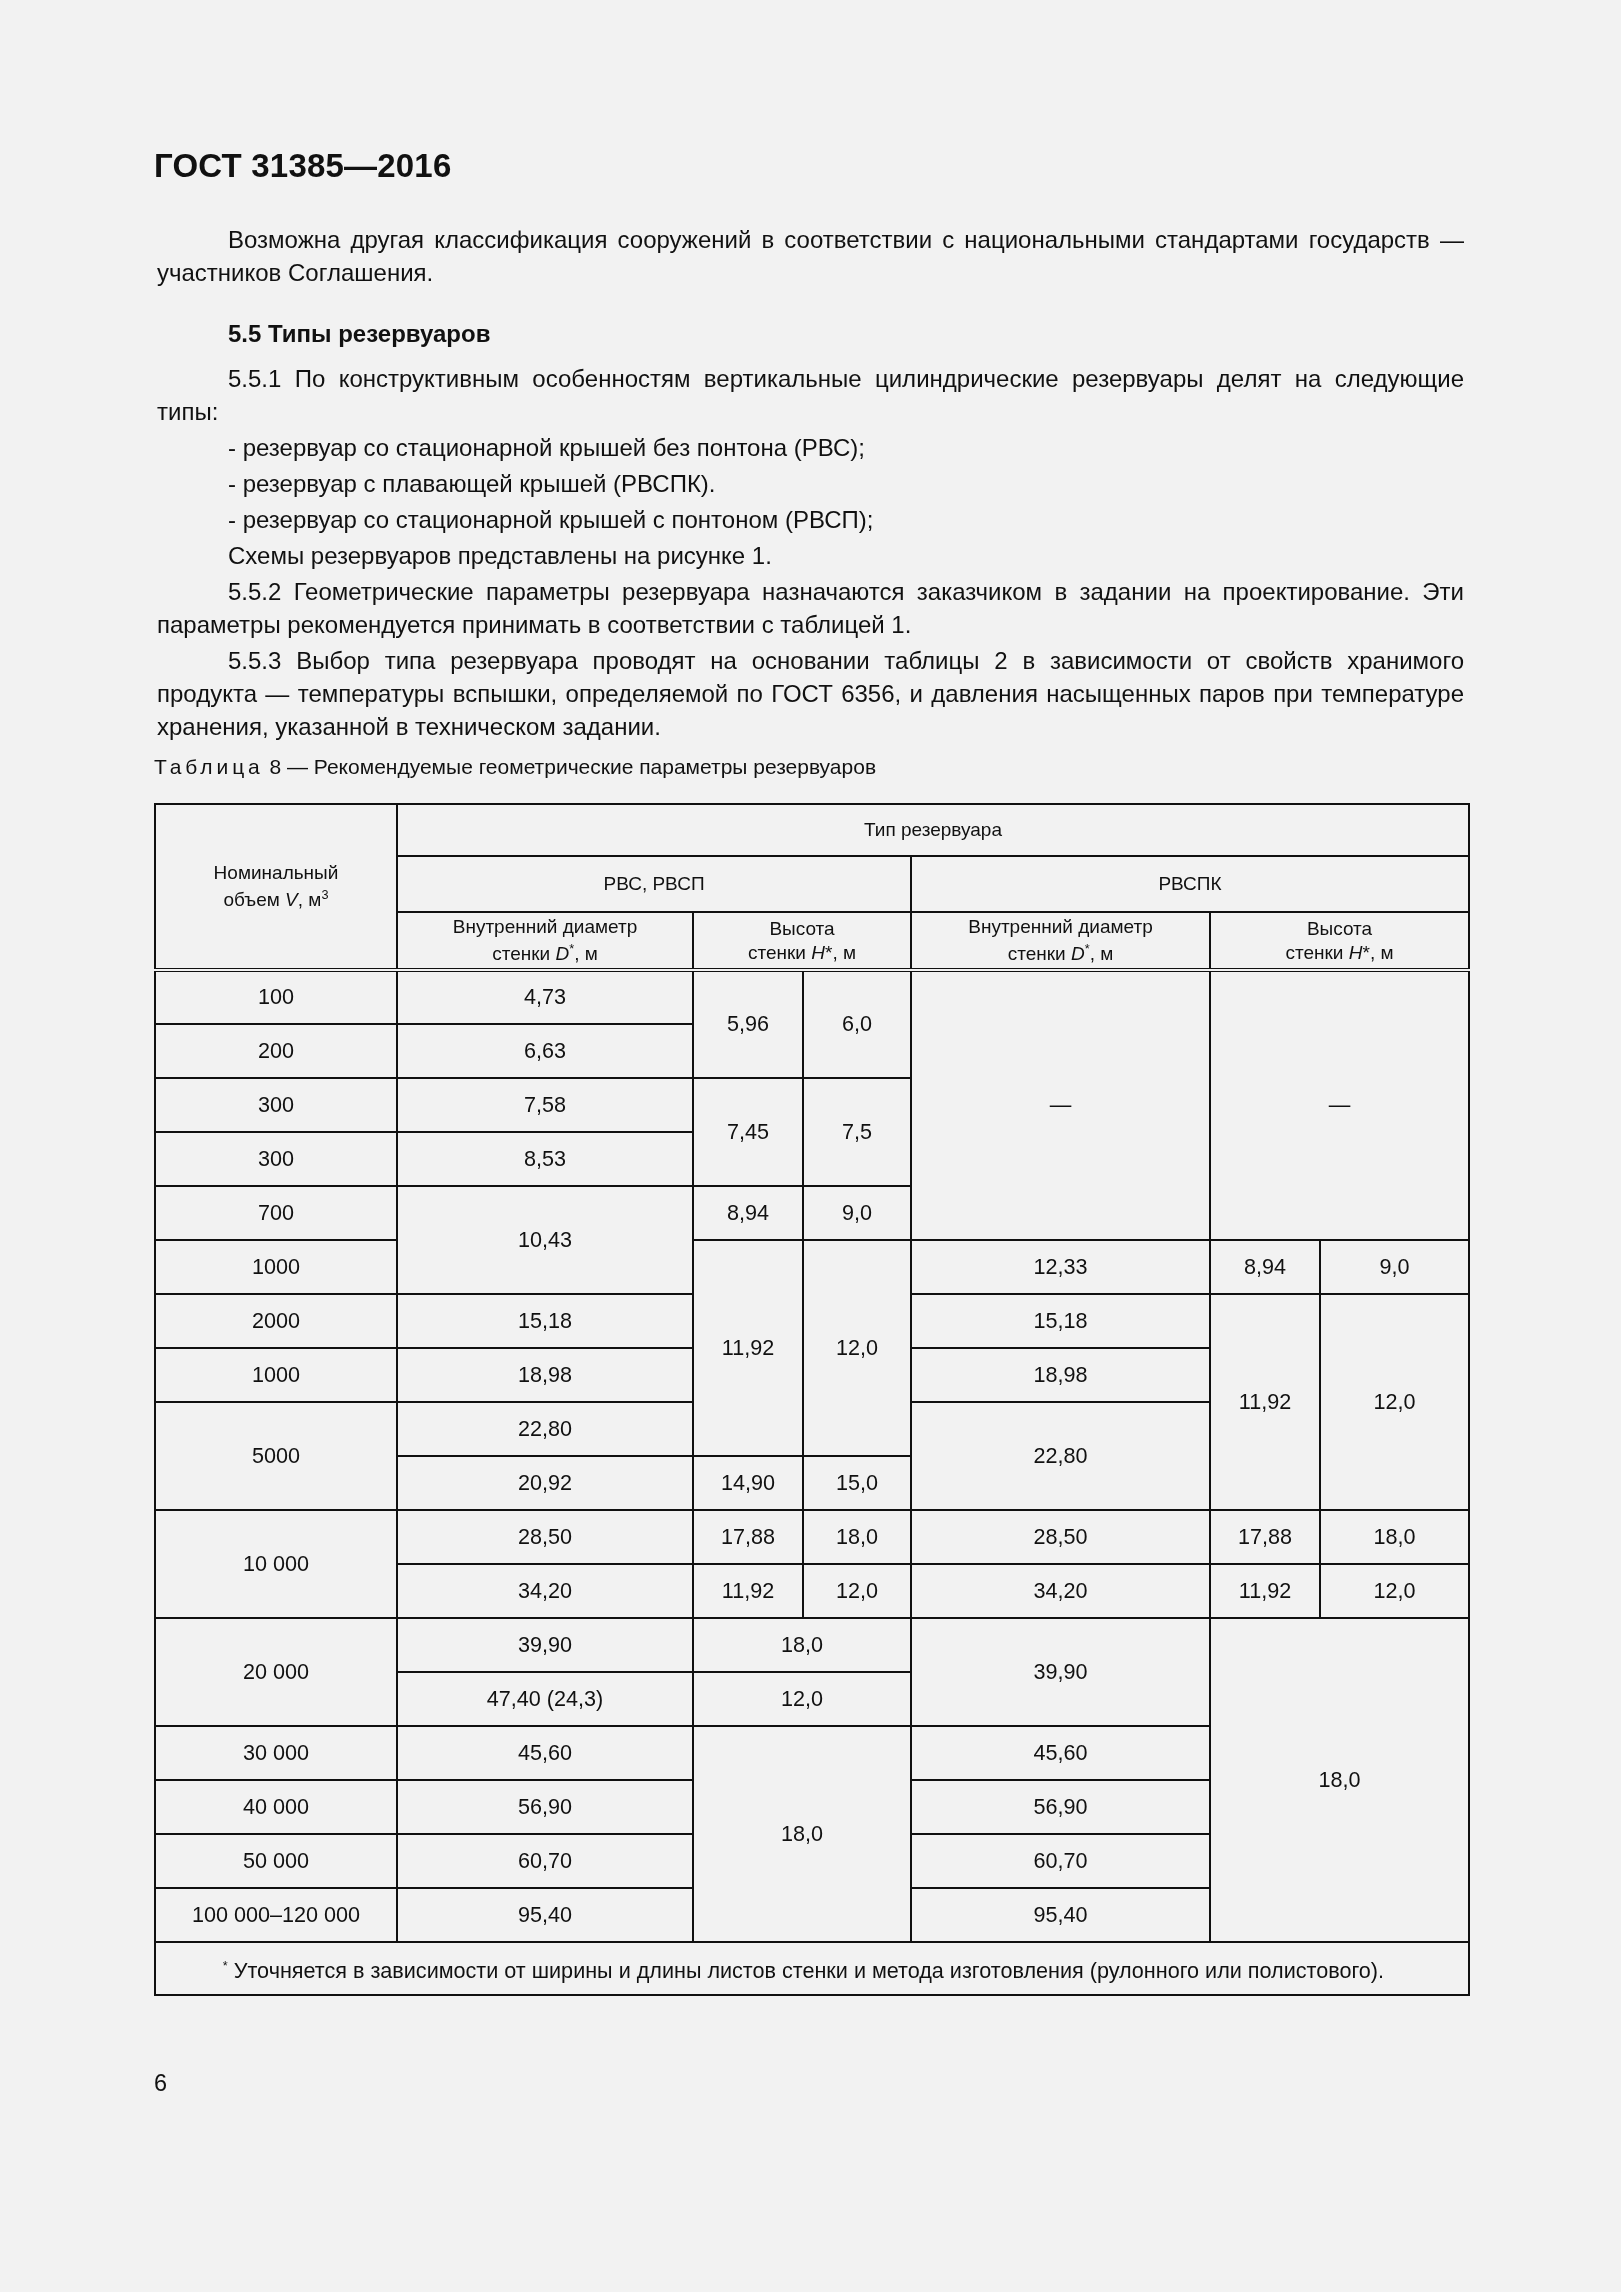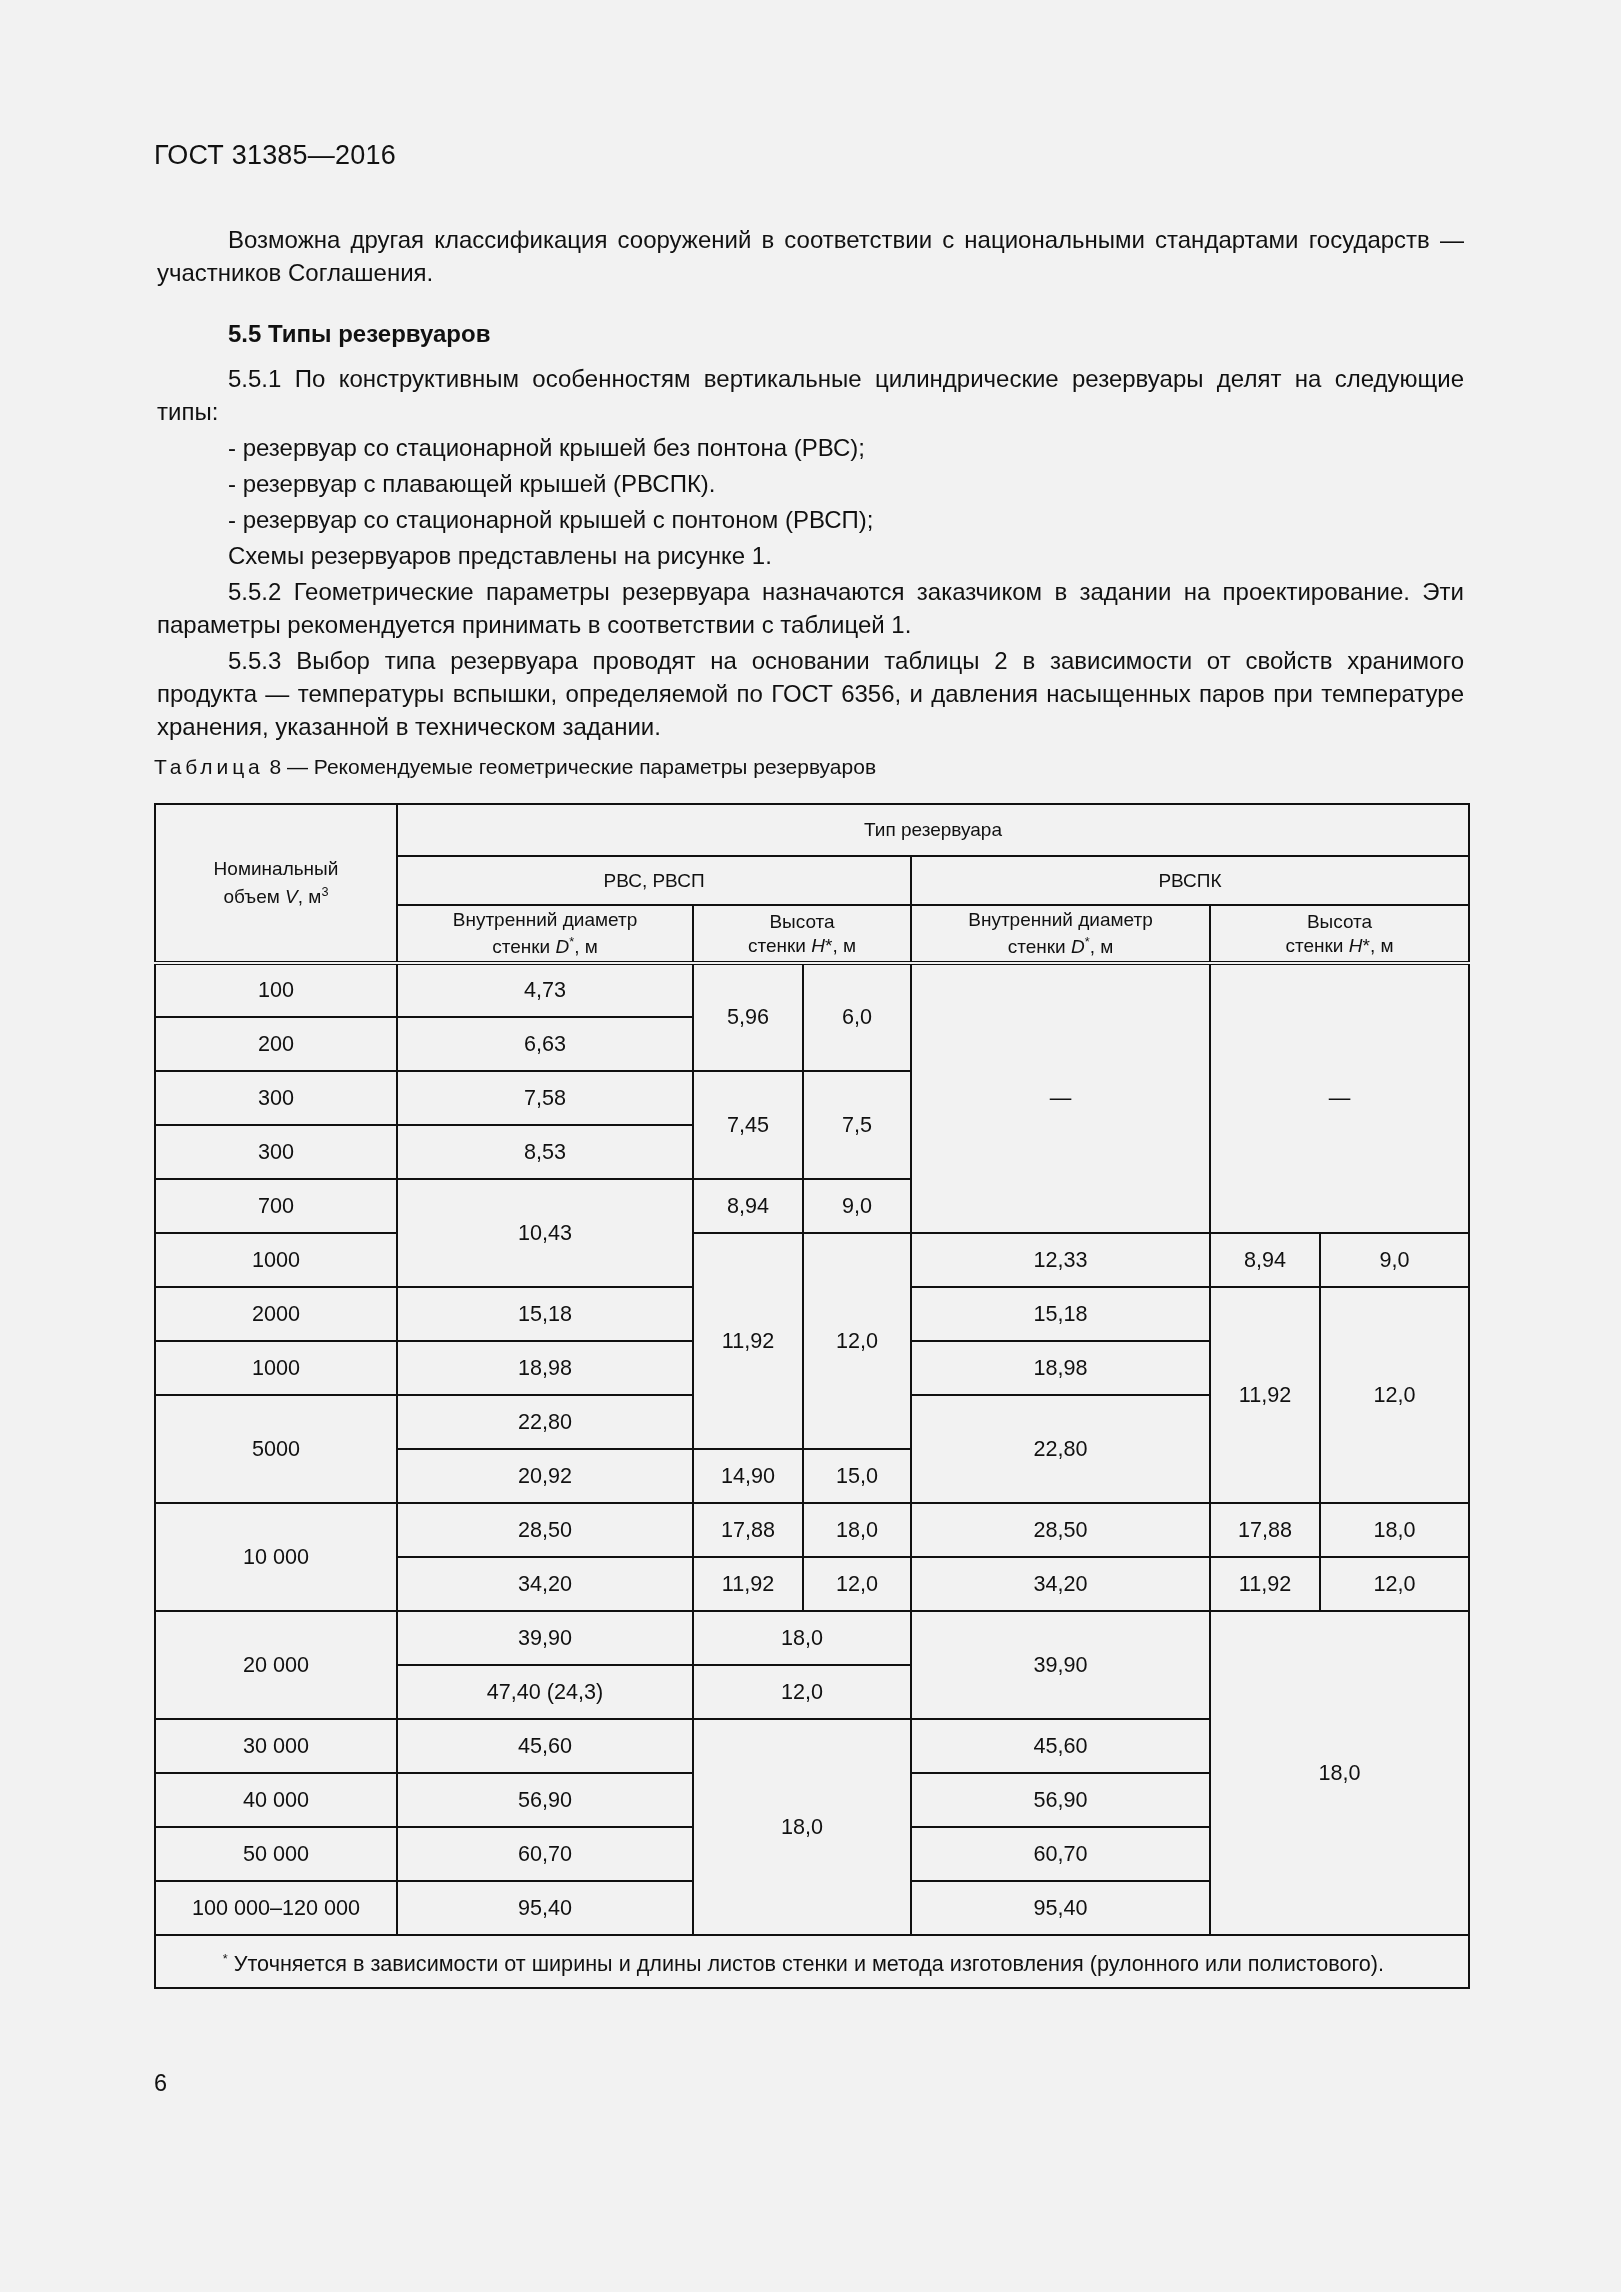--- a/index.html
+++ b/index.html
@@ -5,22 +5,22 @@
   html, body { margin: 0; padding: 0; }
   body {
     width: 1621px; height: 2293px;
     background: #f2f2f2;
     font-family: "Liberation Sans", sans-serif;
     color: #111;
     position: relative;
     overflow: hidden;
   }
   .page-header {
-    position: absolute; left: 154px; top: 140px;
-    font-size: 27px; font-weight: normal; letter-spacing: 0.2px;
+    position: absolute; left: 154px; top: 147px;
+    font-size: 33px; font-weight: bold; letter-spacing: 0.2px;
   }
   .body-text {
     position: absolute; left: 154px; width: 1313px; top: 220px;
     font-size: 24px; line-height: 33px;
   }
   .body-text p { margin: 3px; text-align: justify; }
   .indent { text-indent: 71px; }
   .section-title { font-weight: bold; margin-top: 11.8px !important; margin-bottom: 11.8px !important; padding-left: 71px; }
   .list-item { padding-left: 71px; }
   .gap { height: 13.7px; }
@@ -96,21 +96,21 @@
   </colgroup>
 
   <tbody>
       <tr class="hdr" style="height:52px">
     <td rowspan="3">
       <span>Номинальный</span><br>
       <span>объем </span><i>V</i><span>, м</span><sup>3</sup>
     </td>
     <td colspan="6">Тип резервуара</td>
   </tr>
-  <tr class="hdr" style="height:49px">
+  <tr class="hdr" style="height:56px">
     <td colspan="3">РВС, РВСП</td>
     <td colspan="3">РВСПК</td>
   </tr>
   <tr class="hdr" style="height:58px">
     <td>
       <span>Внутренний диаметр</span><br>
       <span>стенки </span><i>D</i><sup>*</sup><span>, м</span>
     </td>
     <td colspan="2">
       <span>Высота</span><br>

